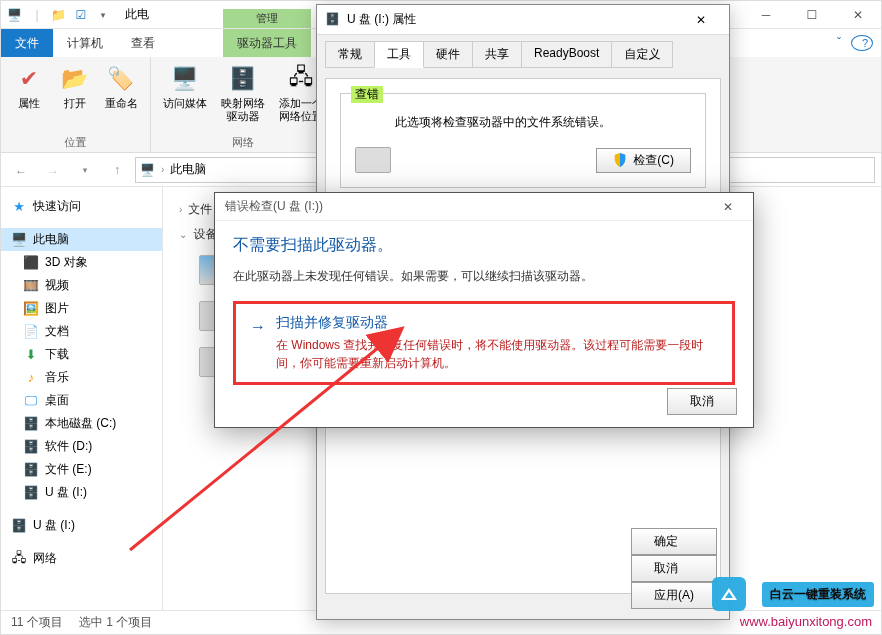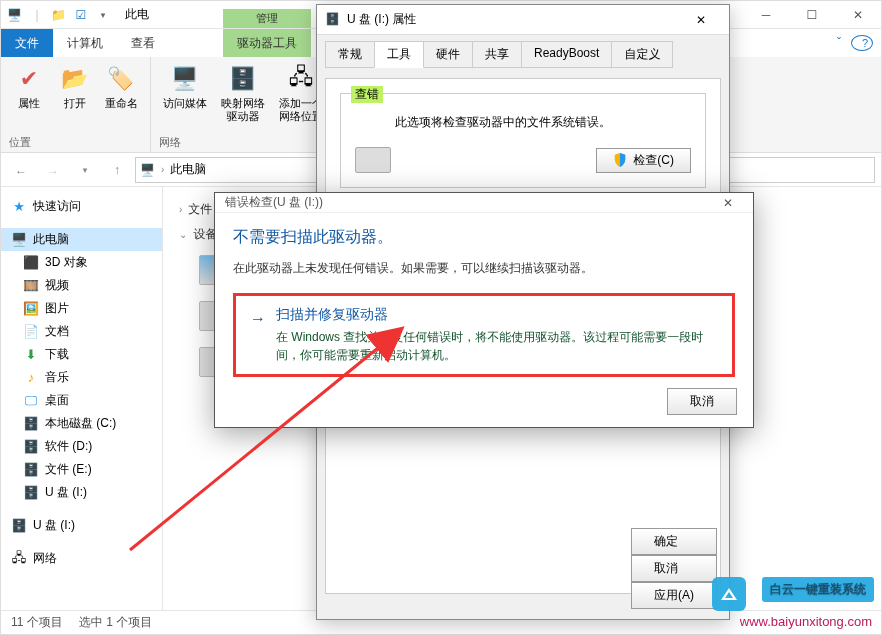--- a/index.html
+++ b/index.html
@@ -21,21 +21,21 @@
 .ribbon-tab{padding:0 14px;display:flex;align-items:center;color:#333;cursor:pointer;}
 .ribbon-tab.file{background:#1979ca;color:#fff;}
 .ribbon-tab.context{background:#a5d88f;color:#333;position:relative;margin-left:54px;}
 .ribbon-tab.context::before{content:"管理";position:absolute;top:-20px;left:0;right:0;text-align:center;font-size:11px;background:#a5d88f;padding:2px 0;}
 .help-icon{margin-left:auto;padding:0 10px;display:flex;align-items:center;color:#1979ca;}
 
 
 .ribbon{height:96px;background:#f5f5f5;border-bottom:1px solid #ddd;display:flex;}
 .ribbon-group{border-right:1px solid #ddd;padding:4px 8px 2px;display:flex;flex-direction:column;}
 .ribbon-group-body{flex:1;display:flex;gap:6px;align-items:flex-start;}
-.ribbon-group-label{text-align:left;font-size:11px;color:#666;padding-top:2px;}
+.ribbon-group-label{text-align:center;font-size:11px;color:#666;padding-top:2px;}
 .rbtn{display:flex;flex-direction:column;align-items:center;gap:2px;padding:2px 4px;cursor:pointer;}
 .rbtn-icon{width:32px;height:32px;display:flex;align-items:center;justify-content:center;font-size:22px;}
 .rbtn-label{font-size:11px;text-align:center;line-height:1.2;}
 
 
 .addrbar{height:34px;display:flex;align-items:center;padding:4px 6px;gap:4px;border-bottom:1px solid #e5e5e5;}
 .nav-btn{width:28px;height:26px;display:flex;align-items:center;justify-content:center;color:#888;}
 .addr-box{flex:1;height:26px;border:1px solid #ccc;display:flex;align-items:center;padding:0 4px;gap:6px;}
 .search-box{width:180px;height:26px;border:1px solid #ccc;padding:0 6px;display:flex;align-items:center;color:#888;}
 
@@ -73,36 +73,36 @@
 .fs-text{margin:10px 0 16px 40px;}
 .fs-row{display:flex;align-items:center;gap:12px;justify-content:space-between;}
 .hd-icon{width:36px;height:26px;background:#ddd;border:1px solid #aaa;border-radius:2px;}
 .check-btn{margin-left:auto;padding:3px 16px;border:1px solid #999;background:linear-gradient(#fff,#e8e8e8);display:flex;align-items:center;gap:6px;cursor:pointer;}
 .shield{width:14px;height:14px;}
 .dlg-buttons{position:absolute;bottom:10px;right:12px;display:flex;gap:0;flex-direction:column;}
 .dlg-btn{padding:4px 22px;border:1px solid #999;background:linear-gradient(#fff,#e8e8e8);cursor:pointer;}
 
 
 .err-dialog{position:absolute;left:214px;top:192px;width:540px;height:236px;background:#fff;border:1px solid #555;box-shadow:0 6px 28px rgba(0,0,0,0.35);}
-.err-title{height:20px;display:flex;align-items:center;padding:0 10px;color:#555;border-bottom:1px solid #eee;}
+.err-title{height:28px;display:flex;align-items:center;padding:0 10px;color:#555;border-bottom:1px solid #eee;}
 .err-close{margin-left:auto;width:30px;text-align:center;}
 .err-body{padding:14px 18px;}
 .err-head{color:#1259a6;font-size:16px;margin-bottom:12px;}
 .err-desc{color:#333;margin-bottom:16px;}
 .scan-box{border:3px solid #e33;padding:10px 14px;display:flex;gap:10px;cursor:pointer;}
 .scan-arrow{color:#1259a6;font-size:16px;padding-top:2px;}
 .scan-title{color:#1259a6;font-size:14px;margin-bottom:4px;}
-.scan-desc{color:#14532d;line-height:1.5;}
+.scan-desc{color:#b91c1c;line-height:1.5;}
 .err-cancel{position:absolute;bottom:12px;right:16px;padding:4px 22px;border:1px solid #999;background:linear-gradient(#fff,#e8e8e8);cursor:pointer;}
 
 
 .anno{position:absolute;left:120px;top:310px;width:300px;height:250px;pointer-events:none;}
 
 
-.watermark{position:absolute;right:8px;bottom:24px;display:flex;align-items:flex-start;gap:16px;color:#0c4a6e;font-size:15px;font-weight:bold;opacity:0.95;}
+.watermark{position:absolute;right:8px;bottom:24px;display:flex;align-items:center;gap:16px;color:#000000;font-size:15px;font-weight:bold;opacity:0.95;}
 .wm-badge{width:34px;height:34px;background:#29abe2;border-radius:6px;display:flex;align-items:center;justify-content:center;}
 .wm-text{background:#29abe2;padding:4px 8px;border-radius:3px;text-shadow:0 1px 1px rgba(0,0,0,0.3);}
 .wm-url{position:absolute;right:10px;bottom:6px;color:#be185d;font-size:13px;}
 </style>
 </head>
 <body>
 
 <div class="explorer">
 
   <div class="titlebar">

